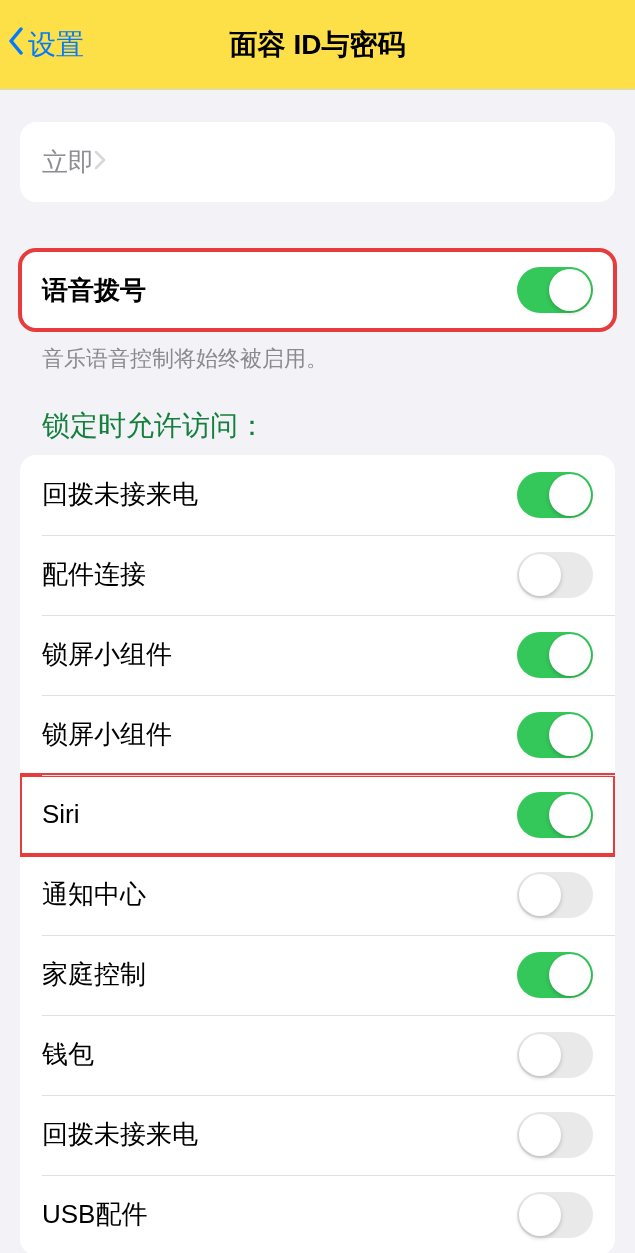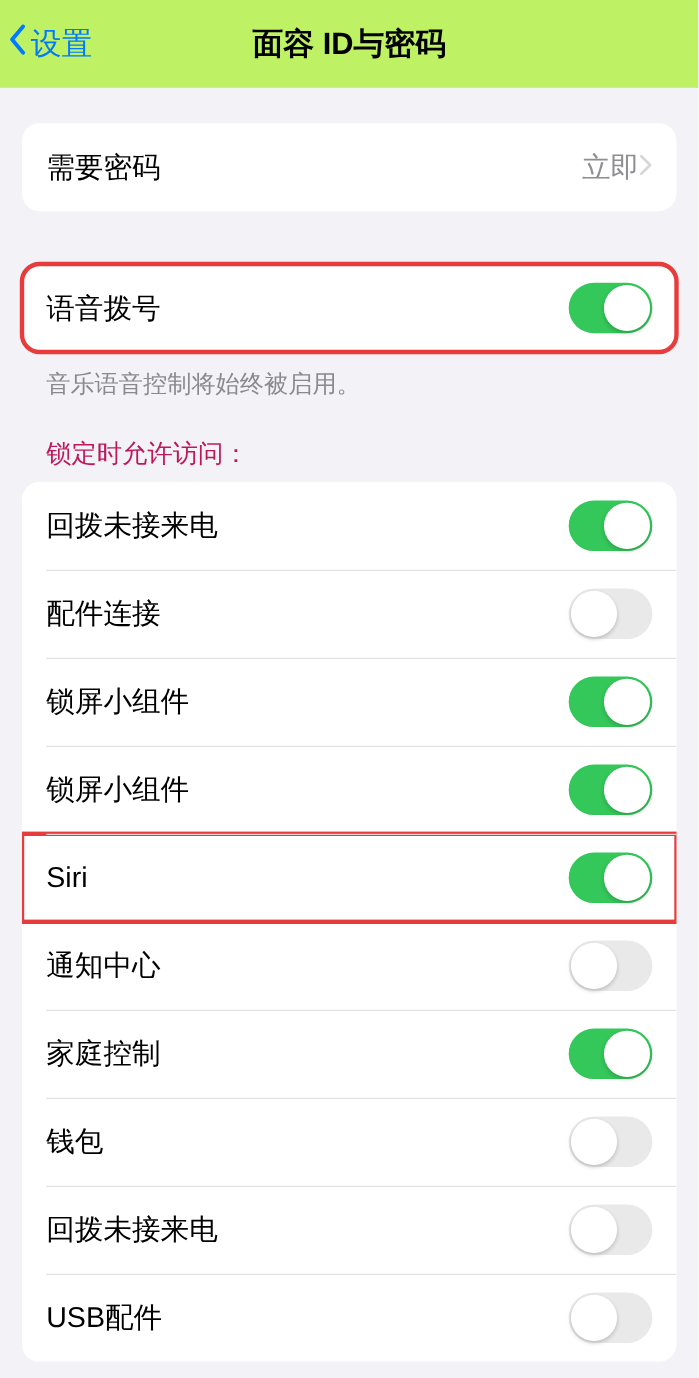--- a/index.html
+++ b/index.html
@@ -4,22 +4,22 @@
   <style>
     * { box-sizing: border-box; margin: 0; padding: 0; }
     body {
       width: 635px;
       height: 1253px;
       background: #f2f2f7;
       font-family: -apple-system, "PingFang SC", "Helvetica Neue", sans-serif;
       overflow: hidden;
     }
     .nav-bar {
-      height: 80px;
-      background: #bef264;
+      height: 90px;
+      background: #fde047;
       border-bottom: 1px solid #d8d8dc;
       display: flex;
       align-items: center;
       position: relative;
       padding: 0 8px;
     }
     .back-btn {
       display: flex;
       align-items: center;
       color: #007aff;
@@ -99,22 +99,22 @@
     .toggle.on::after { right: 2px; }
     .toggle.off { background: #e9e9ea; }
     .toggle.off::after { left: 2px; }
     .footer-text {
       color: #8a8a8e;
       font-size: 22px;
       padding: 14px 22px 0;
       line-height: 1.4;
     }
     .header-text {
-      color: #be185d;
-      font-size: 23px;
+      color: #15803d;
+      font-size: 28px;
       padding: 32px 22px 10px;
     }
     .group.after-header { margin-top: 0; }
     .highlight {
       outline: 4px solid #e73b3c;
       outline-offset: -2px;
       position: relative;
       z-index: 1;
     }
   </style>
@@ -130,33 +130,32 @@
     </span>
     <span>设置</span>
   </div>
   <div class="nav-title">面容 ID与密码</div>
 </div>
 
 <div class="content">
 
   <div class="group first">
     <div class="row">
-      <span class="row-label">需要密码</span>
       <div class="row-right">
         <span class="row-value">立即</span>
         <span>
           <svg class="chevron-right" viewBox="0 0 12 20">
               <path d="M2 2 L10 10 L2 18" stroke="#8e8e93" stroke-width="2.5" fill="none" stroke-linecap="round" stroke-linejoin="round"></path>
             </svg>
         </span>
       </div>
     </div>
   </div>
 
-  <div class="group highlight" style="margin-top:48px;">
+  <div class="group highlight" style="margin-top:48px;font-weight:bold;">
     <div class="row">
       <span class="row-label">语音拨号</span>
       <div class="toggle on"></div>
     </div>
   </div>
   <div class="footer-text">音乐语音控制将始终被启用。</div>
 
   <div class="header-text">锁定时允许访问：</div>
 
   <div class="group after-header" id="lock-group">

